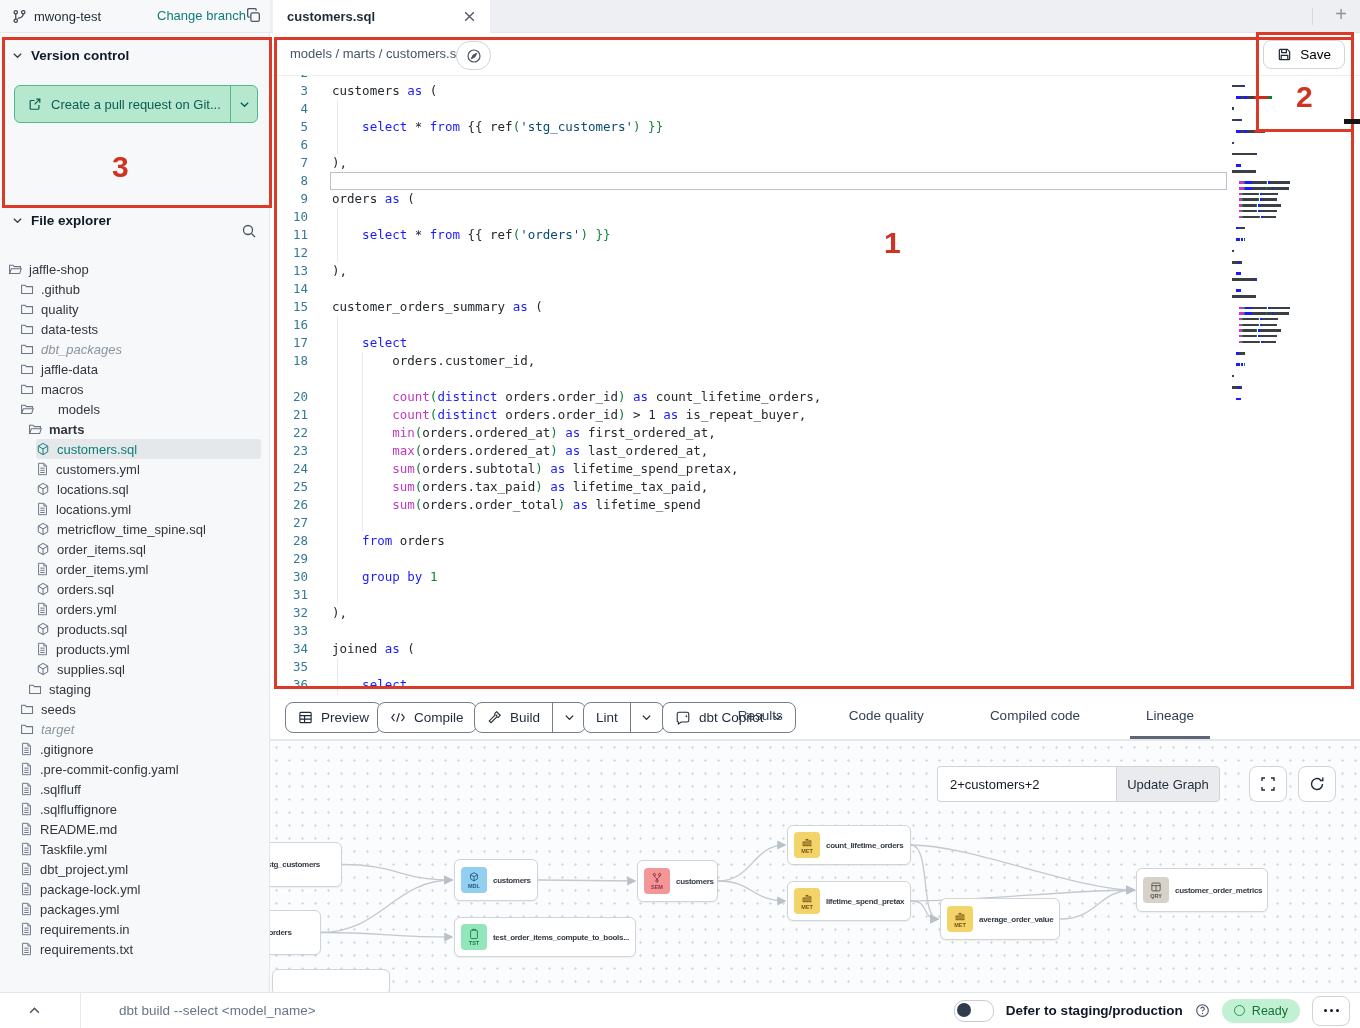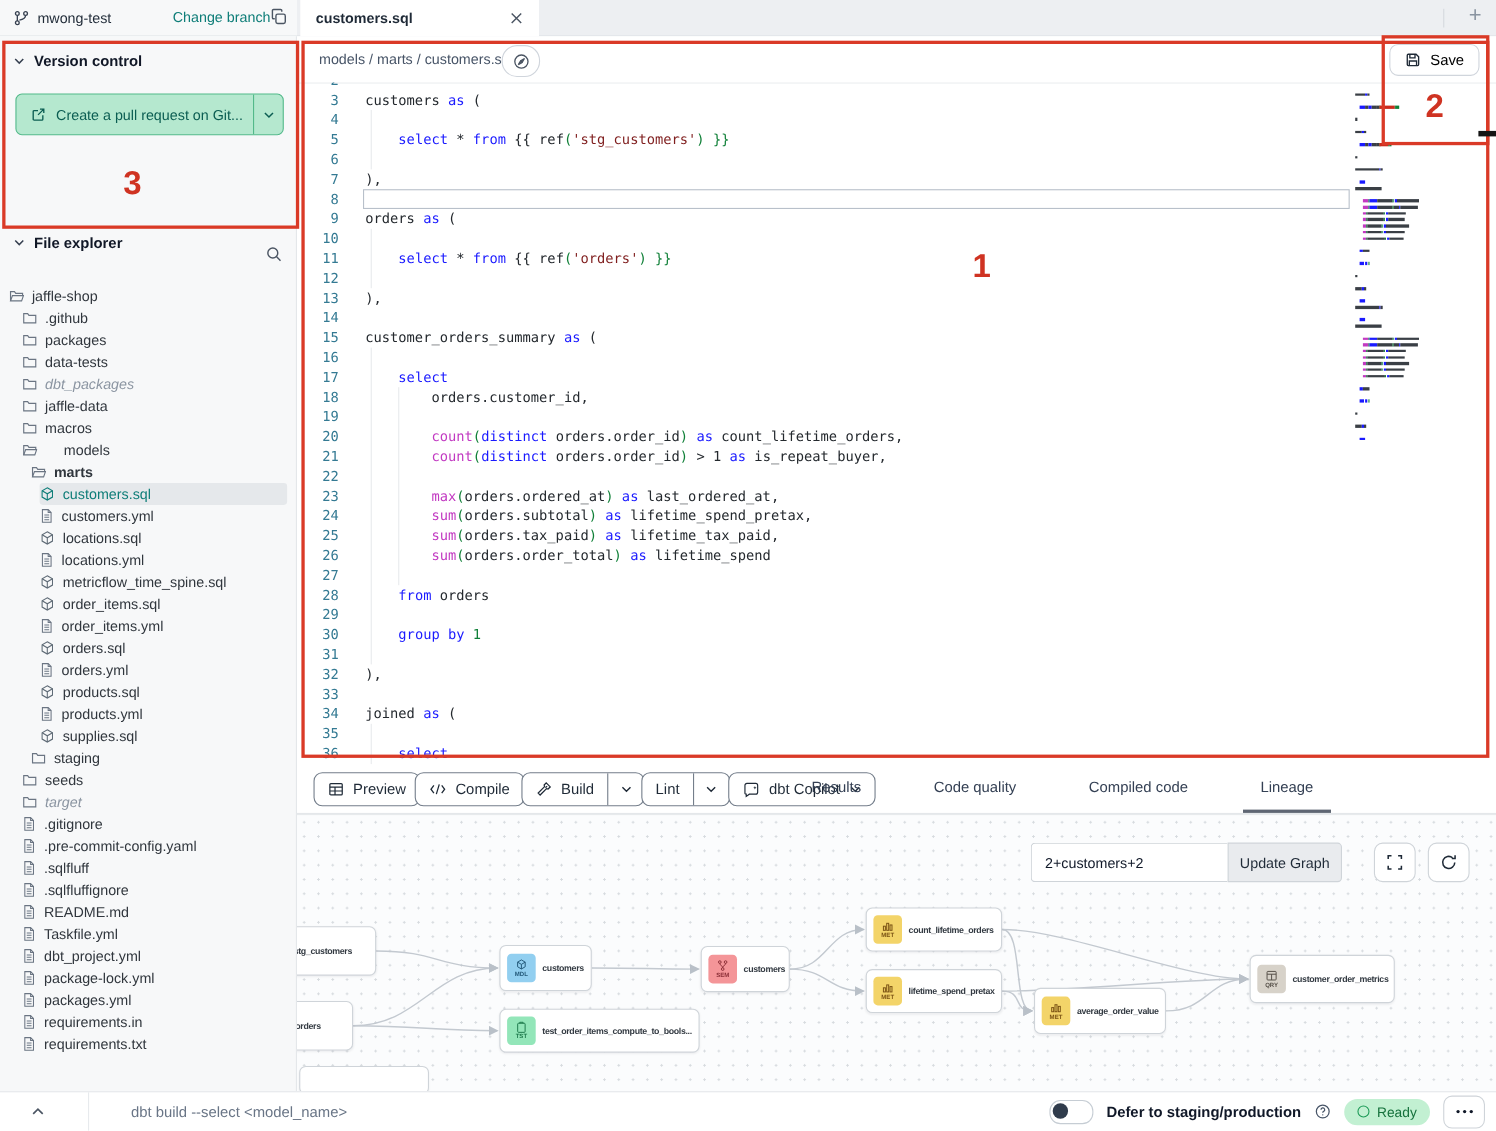--- a/index.html
+++ b/index.html
@@ -43,21 +43,21 @@
   .breadcrumb{position:absolute;left:20px;top:13px;font-size:13px;color:#475467;}
   .copilot-pill{position:absolute;left:186px;top:8px;width:33px;height:27px;border:1px solid #d0d5dc;
     border-radius:14px;background:#fff;display:flex;align-items:center;justify-content:center;cursor:pointer;}
   .save-btn{position:absolute;right:15px;top:7px;height:29px;border:1px solid #d0d5dc;border-radius:8px;
     background:#fff;display:flex;align-items:center;gap:8px;padding:0 13px;font-size:13.5px;cursor:pointer;}
   .code-region{position:absolute;left:0;top:42px;width:1090px;height:620px;overflow:hidden;
     font-family:"DejaVu Sans Mono",monospace;font-size:12.5px;}
   .code-row{position:absolute;left:0;width:100%;height:18px;line-height:18px;white-space:pre;}
   .gutter{position:absolute;left:10px;width:28px;text-align:right;color:#347a93;}
   .code-text{position:absolute;left:62px;}
-  .tok-d{color:#24292e}.tok-k{color:#1a1aff}.tok-f{color:#c23ac2}.tok-s{color:#7f1d1d}.tok-j{color:#108038}
+  .tok-d{color:#24292e}.tok-k{color:#1a1aff}.tok-f{color:#c23ac2}.tok-s{color:#0c4a6e}.tok-j{color:#108038}
   .active-line{position:absolute;left:60px;top:97px;width:897px;height:18px;border:1px solid #b8c0ca;box-sizing:border-box;}
   .guide{position:absolute;width:1px;background:#e8eaed;}
   .g1{left:67px;top:25px;height:54px;} .g2{left:67px;top:133px;height:54px;}
   .g3{left:67px;top:241px;height:288px;} .g4{left:67px;top:583px;height:37px;}
   .g5{left:92px;top:277px;height:180px;}
   .minimap{position:absolute;left:962px;top:4px;width:92px;}
   .mm-row{display:flex;height:2.5px;margin-bottom:3.2px;}
   
   .toolbar{position:absolute;left:270px;top:695px;width:1090px;height:45px;background:#fff;
     border-bottom:1px solid #e4e7ea;box-sizing:border-box;}
@@ -204,21 +204,21 @@
           </svg>
         </span>
         <span>.github</span>
       </div>
       <div class="tree-item" style="margin-left: 20px;">
         <span style="display: flex;">
           <svg width="14" height="14" viewBox="0 0 16 16" fill="none" stroke="#6b7583" stroke-width="1.2">
             <path d="M1.8 13.2V3.6h4.1l1.3 1.7h7.1v7.9z"></path>
           </svg>
         </span>
-        <span>packages</span>
+        <span>quality</span>
       </div>
       <div class="tree-item" style="margin-left: 20px;">
         <span style="display: flex;">
           <svg width="14" height="14" viewBox="0 0 16 16" fill="none" stroke="#6b7583" stroke-width="1.2">
             <path d="M1.8 13.2V3.6h4.1l1.3 1.7h7.1v7.9z"></path>
           </svg>
         </span>
         <span>data-tests</span>
       </div>
       <div class="tree-item dim" style="margin-left: 20px;">
@@ -815,24 +815,23 @@
       <div class="code-row" style="top: 115px;"><span class="gutter">9</span><span class="code-text"><span class="tok-d">orders </span><span class="tok-k">as</span><span class="tok-d"> (</span></span></div>
       <div class="code-row" style="top: 133px;"><span class="gutter">10</span><span class="code-text"></span></div>
       <div class="code-row" style="top: 151px;"><span class="gutter">11</span><span class="code-text"><span class="tok-d">    </span><span class="tok-k">select</span><span class="tok-d"> * </span><span class="tok-k">from</span><span class="tok-d"> {{ </span><span class="tok-d">ref</span><span class="tok-j">(</span><span class="tok-s">'orders'</span><span class="tok-j">)</span><span class="tok-j"> }}</span></span></div>
       <div class="code-row" style="top: 169px;"><span class="gutter">12</span><span class="code-text"></span></div>
       <div class="code-row" style="top: 187px;"><span class="gutter">13</span><span class="code-text"><span class="tok-d">),</span></span></div>
       <div class="code-row" style="top: 205px;"><span class="gutter">14</span><span class="code-text"></span></div>
       <div class="code-row" style="top: 223px;"><span class="gutter">15</span><span class="code-text"><span class="tok-d">customer_orders_summary </span><span class="tok-k">as</span><span class="tok-d"> (</span></span></div>
       <div class="code-row" style="top: 241px;"><span class="gutter">16</span><span class="code-text"></span></div>
       <div class="code-row" style="top: 259px;"><span class="gutter">17</span><span class="code-text"><span class="tok-d">    </span><span class="tok-k">select</span></span></div>
       <div class="code-row" style="top: 277px; text-decoration: underline;"><span class="gutter">18</span><span class="code-text"><span class="tok-d">        orders.customer_id,</span></span></div>
-      <div class="code-row" style="top: 295px;"><span class="gutter">19</span><span class="code-text"></span></div>
       <div class="code-row" style="top: 313px;"><span class="gutter">20</span><span class="code-text"><span class="tok-d">        </span><span class="tok-f">count</span><span class="tok-j">(</span><span class="tok-k">distinct</span><span class="tok-d"> orders.order_id</span><span class="tok-j">)</span><span class="tok-d"> </span><span class="tok-k">as</span><span class="tok-d"> count_lifetime_orders,</span></span></div>
       <div class="code-row" style="top: 331px;"><span class="gutter">21</span><span class="code-text"><span class="tok-d">        </span><span class="tok-f">count</span><span class="tok-j">(</span><span class="tok-k">distinct</span><span class="tok-d"> orders.order_id</span><span class="tok-j">)</span><span class="tok-d"> &gt; 1 </span><span class="tok-k">as</span><span class="tok-d"> is_repeat_buyer,</span></span></div>
-      <div class="code-row" style="top: 349px;"><span class="gutter">22</span></div>
+      <div class="code-row" style="top: 349px;"><span class="gutter">22</span><span class="code-text"><span class="tok-d">        </span><span class="tok-f">min</span><span class="tok-j">(</span><span class="tok-d">orders.ordered_at</span><span class="tok-j">)</span><span class="tok-d"> </span><span class="tok-k">as</span><span class="tok-d"> first_ordered_at,</span></span></div>
       <div class="code-row" style="top: 367px;"><span class="gutter">23</span><span class="code-text"><span class="tok-d">        </span><span class="tok-f">max</span><span class="tok-j">(</span><span class="tok-d">orders.ordered_at</span><span class="tok-j">)</span><span class="tok-d"> </span><span class="tok-k">as</span><span class="tok-d"> last_ordered_at,</span></span></div>
       <div class="code-row" style="top: 385px;"><span class="gutter">24</span><span class="code-text"><span class="tok-d">        </span><span class="tok-f">sum</span><span class="tok-j">(</span><span class="tok-d">orders.subtotal</span><span class="tok-j">)</span><span class="tok-d"> </span><span class="tok-k">as</span><span class="tok-d"> lifetime_spend_pretax,</span></span></div>
       <div class="code-row" style="top: 403px;"><span class="gutter">25</span><span class="code-text"><span class="tok-d">        </span><span class="tok-f">sum</span><span class="tok-j">(</span><span class="tok-d">orders.tax_paid</span><span class="tok-j">)</span><span class="tok-d"> </span><span class="tok-k">as</span><span class="tok-d"> lifetime_tax_paid,</span></span></div>
       <div class="code-row" style="top: 421px;"><span class="gutter">26</span><span class="code-text"><span class="tok-d">        </span><span class="tok-f">sum</span><span class="tok-j">(</span><span class="tok-d">orders.order_total</span><span class="tok-j">)</span><span class="tok-d"> </span><span class="tok-k">as</span><span class="tok-d"> lifetime_spend</span></span></div>
       <div class="code-row" style="top: 439px;"><span class="gutter">27</span><span class="code-text"></span></div>
       <div class="code-row" style="top: 457px;"><span class="gutter">28</span><span class="code-text"><span class="tok-d">    </span><span class="tok-k">from</span><span class="tok-d"> orders</span></span></div>
       <div class="code-row" style="top: 475px;"><span class="gutter">29</span><span class="code-text"></span></div>
       <div class="code-row" style="top: 493px;"><span class="gutter">30</span><span class="code-text"><span class="tok-d">    </span><span class="tok-k">group</span><span class="tok-d"> </span><span class="tok-k">by</span><span class="tok-d"> </span><span class="tok-j">1</span></span></div>
       <div class="code-row" style="top: 511px;"><span class="gutter">31</span><span class="code-text"></span></div>
       <div class="code-row" style="top: 529px;"><span class="gutter">32</span><span class="code-text"><span class="tok-d">),</span></span></div>

